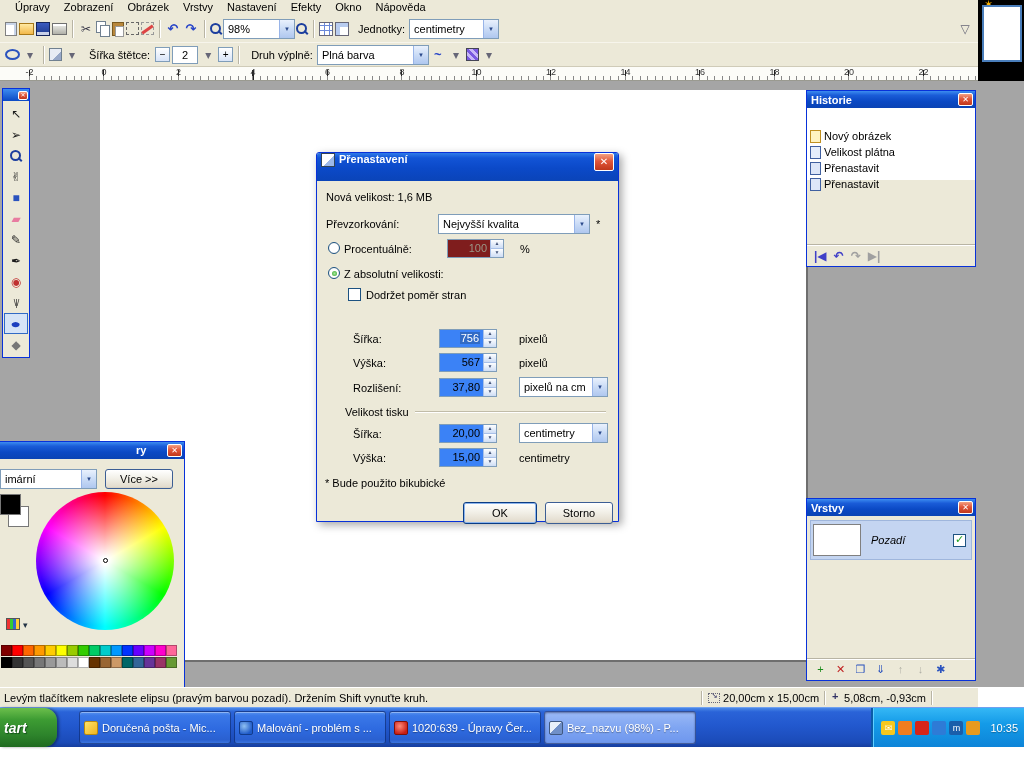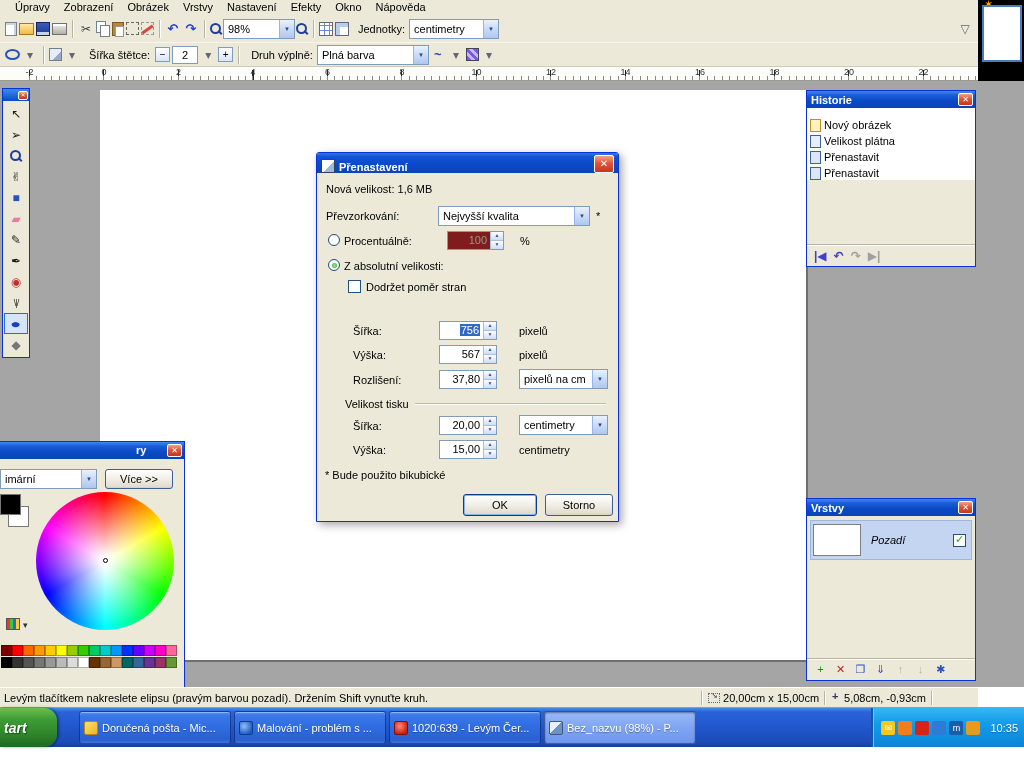--- a/index.html
+++ b/index.html
@@ -7,21 +7,21 @@
 body{position:relative;overflow:hidden;background:#fff;color:#000;
   font-family:"Liberation Sans","DejaVu Sans",sans-serif;font-size:11px}
 
 
 .combo{background:#fff;border:1px solid #7F9DB9;display:flex;align-items:center;height:20px}
 .combo .val{flex:1;padding:0 4px;white-space:nowrap;overflow:hidden}
 .combo .arrow{width:15px;align-self:stretch;border-left:1px solid #98B4E8;
   background:linear-gradient(180deg,#E9F1FD 0%,#C7D9F5 55%,#AFC7EF 100%);
   display:flex;align-items:center;justify-content:center}
 .combo .arrow::before{content:"\25BC";font-size:6px;color:#2B4A8C}
-.spin{background:#ffffff;border:1px solid #7F9DB9;display:flex;height:19px}
+.spin{background:#3b82f6;border:1px solid #7F9DB9;display:flex;height:19px}
 .spin .val{flex:1;text-align:right;line-height:17px;padding-right:3px;white-space:nowrap}
 .spin .btns{width:13px;display:flex;flex-direction:column;border-left:1px solid #A8C0E8}
 .spin .btns i{flex:1;font-style:normal;font-size:5px;line-height:7px;text-align:center;color:#44547A;
   background:linear-gradient(180deg,#FDFEFF,#CEDDF5)}
 .spin .btns i+i{border-top:1px solid #A8C0E8}
 .spin .btns i.up::before{content:"\25B2"}
 .spin .btns i.dn::before{content:"\25BC"}
 .spin.disabled{background:#7f1d1d}
 .spin.disabled .val{color:#9B9888}
 .selhl{background:#316AC5;color:#fff;padding:0 1px}
@@ -115,35 +115,35 @@
 .tglyph.blue{color:#2A52BE}
 .tglyph.pink{color:#E87CA0}
 .tglyph.red{color:#C03030}
 .tglyph.grey{color:#777}
 .tglyph.ellipse{color:#1C3FBF;transform:scaleX(1.55);display:inline-block}
 .tglyph.lines{font-size:9px;letter-spacing:-1px;color:#333}
 
 
 .dlg{position:absolute;left:316px;top:152px;width:303px;height:370px;border:1px solid #0831D9;
   border-radius:3px 3px 0 0;background:#ECE9D8;box-shadow:3px 3px 8px rgba(0,0,0,.35)}
-.dlg-title{height:20px;display:flex;align-items:flex-end;gap:4px;padding:0 4px;color:#fff;font-weight:bold;
+.dlg-title{height:28px;display:flex;align-items:flex-start;gap:4px;padding:0 4px;color:#fff;font-weight:bold;
   border-radius:2px 2px 0 0;background:linear-gradient(180deg,#2F7BE8 0%,#1254D6 18%,#0B49C8 55%,#0A44B8 100%)}
 .dlg-icon{width:14px;height:14px;background:linear-gradient(135deg,#fff 55%,#9CB8E8 55%);border:1px solid #345;flex:none}
 .dlg-close{width:20px;height:18px;font-size:10px;line-height:16px}
 .dlg-body{position:relative;height:357px}
 .lbl{position:absolute;white-space:nowrap}
 .dlg-body .combo,.dlg-body .spin{position:absolute}
 .grp{position:absolute;display:flex;align-items:center;height:13px}
 .gtxt{padding-right:6px;white-space:nowr ap}
 .gline{flex:1;height:0;border-top:1px solid #C1BCA8;box-shadow:0 1px 0 #fff}
 .dlg-body .xpbtn{position:absolute}
 
 
 .hist{left:806px;top:90px;width:170px;height:177px;display:flex;flex-direction:column}
-.hist-list{background:#fff;height:72px;padding:9px 1px}
+.hist-list{background:#fff;height:72px;padding:20px 1px}
 .hrow{display:flex;align-items:center;gap:3px;height:16px;padding-left:2px}
 .hicon{width:11px;height:13px;border:1px solid #667;background:#fff;flex:none}
 .hicon.new-image-icon{background:#FFF3C0;border-color:#C09020}
 .hicon.canvas-size-icon{background:#E6EEFB;border-color:#4060A0}
 .hicon.resize-icon{background:#DDE6F8;border-color:#4060A0}
 .hlabel{white-space:nowrap;overflow:hidden}
 .hist-rest{flex:1}
 .hist-nav{height:22px;border-top:1px solid #B8B4A4;box-shadow:inset 0 1px 0 #fff;
   display:flex;align-items:center;gap:7px;padding:0 7px}
 .hnav{color:#4040C8;font-weight:bold;font-size:12px}
@@ -567,21 +567,21 @@
       <div class="task">
         <span class="ti outlook-icon"></span>
         <span class="tlabel">Doručená pošta - Mic...</span>
       </div>
       <div class="task">
         <span class="ti browser-icon"></span>
         <span class="tlabel">Malování - problém s ...</span>
       </div>
       <div class="task">
         <span class="ti radio-icon"></span>
-        <span class="tlabel">1020:639 - Levým Čer...</span>
+        <span class="tlabel">1020:639 - Úpravy Čer...</span>
       </div>
       <div class="task active">
         <span class="ti paint-icon"></span>
         <span class="tlabel">Bez_nazvu (98%) - P...</span>
       </div>
     </div>
   <div class="tray">
     <span class="tray-icons">
         <span class="tray-ic" style="background: rgb(245, 200, 30);">✉</span>
         <span class="tray-ic" style="background: rgb(240, 125, 30);"></span>

